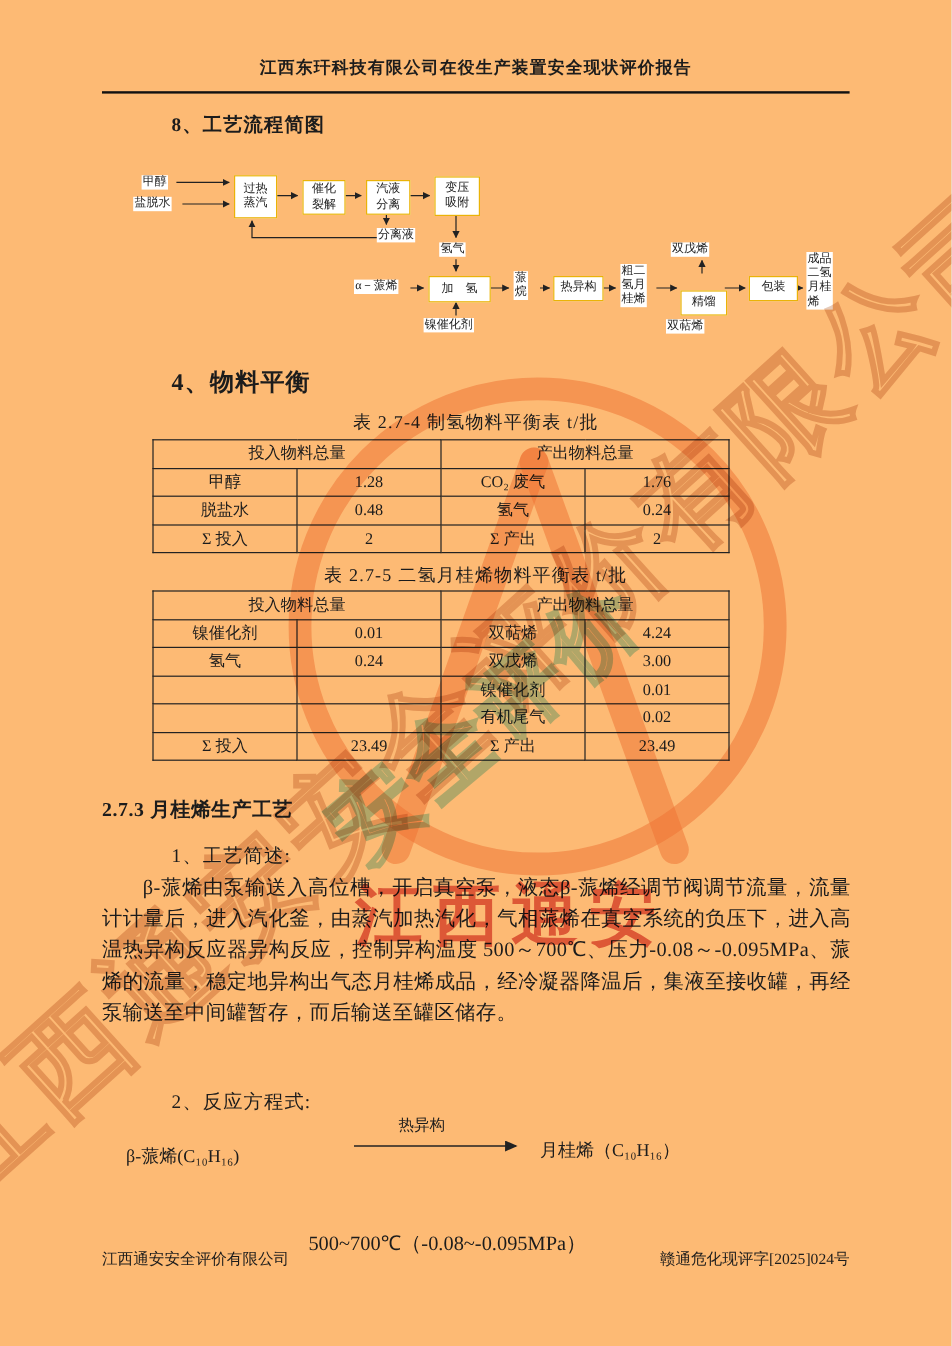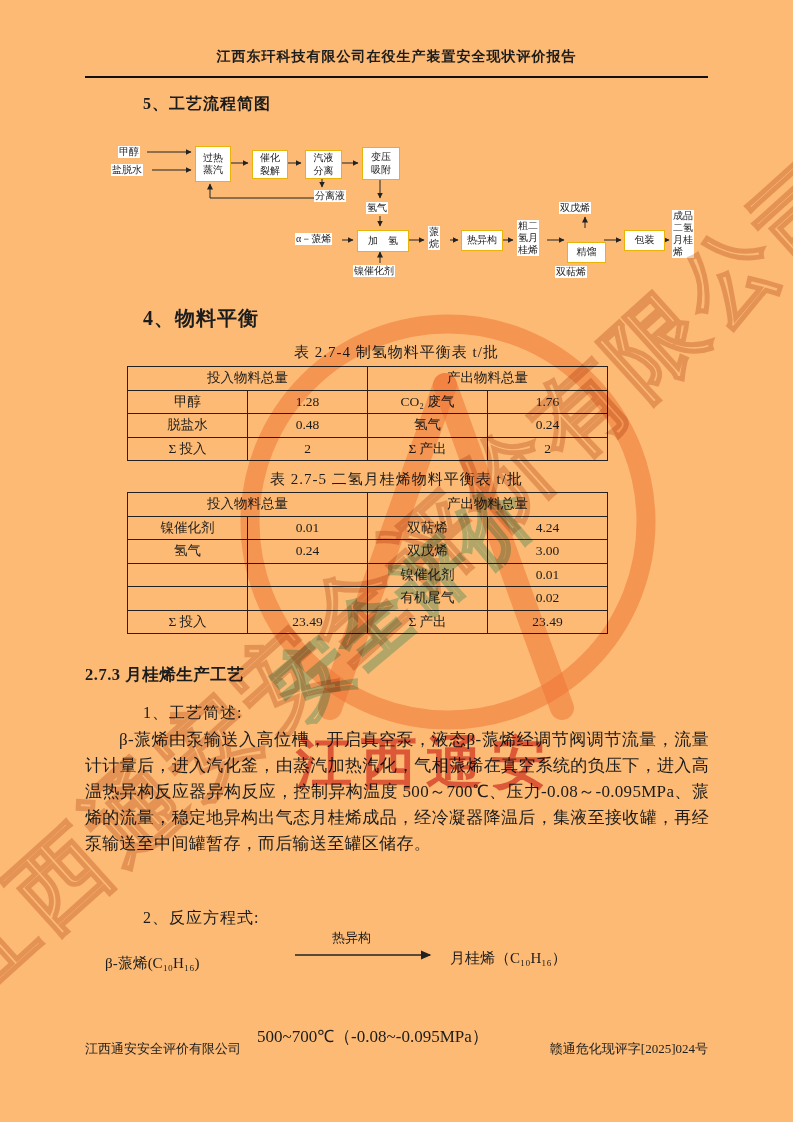--- a/index.html
+++ b/index.html
@@ -55,21 +55,21 @@
   .wm-seal{position:absolute;left:230px;top:300px;}
 </style>
 </head>
 <body>
 
 <div class="page">
 
   <div class="abs hdr">江西东玕科技有限公司在役生产装置安全现状评价报告</div>
   <div class="abs hdr-rule"></div>
 
-  <div class="abs h3s">5、工艺流程简图</div>
+  <div class="abs h3s">8、工艺流程简图</div>
 
   <div class="abs fd">
     <svg width="640" height="172">
       <defs>
         <marker id="ah" markerWidth="7" markerHeight="7" refX="5.5" refY="3" orient="auto">
           <path d="M0,0 L6,3 L0,6 Z" fill="#222"></path>
         </marker>
       </defs>
       <g stroke="#222" stroke-width="1" fill="none">
         <line x1="62" y1="22" x2="106" y2="22" marker-end="url(#ah)"></line>

